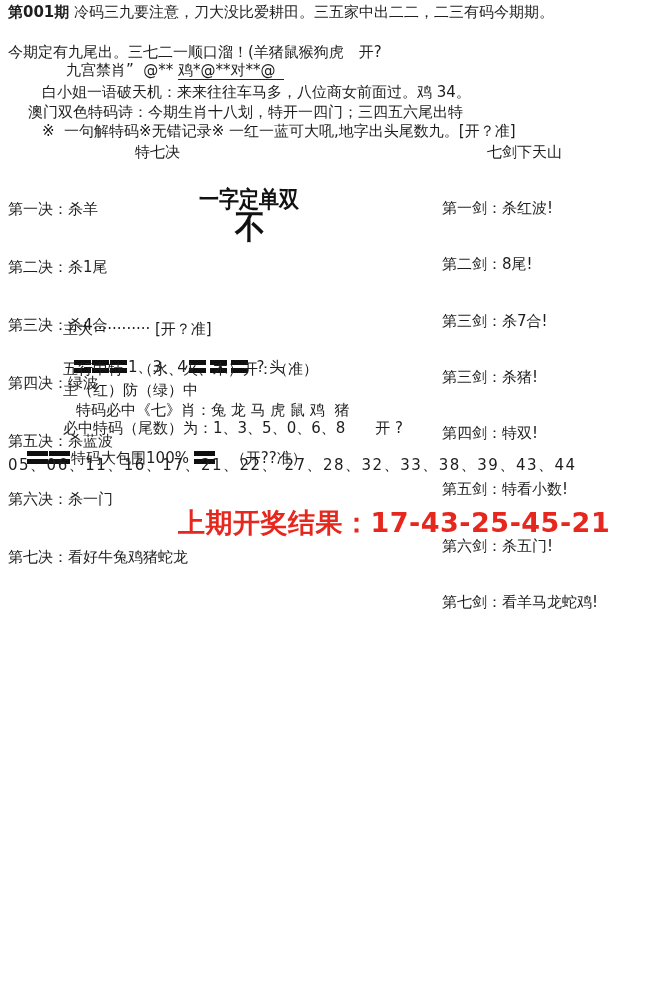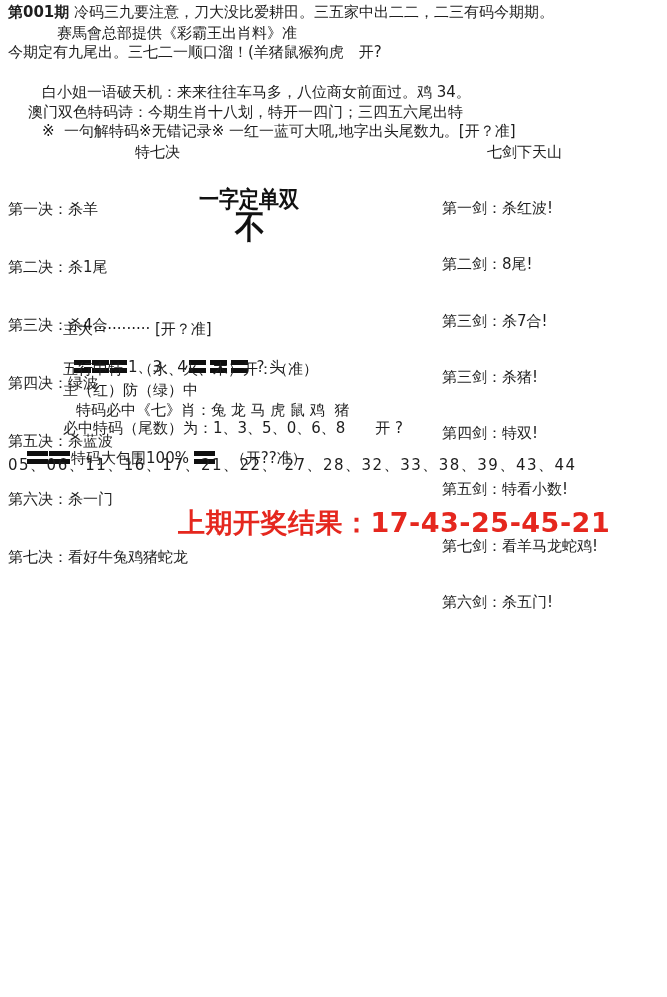--- a/index.html
+++ b/index.html
@@ -37,24 +37,24 @@
     color:#e5271e;letter-spacing:0.5px;white-space:pre;
   }
 </style>
 </head>
 <body>
 
 <div class="sheet">
 
   <div class="line" style="left:8px;top:4px"><span class="bold">第001期</span><span> 冷码三九要注意，刀大没比爱耕田。三五家中出二二，二三有码今期期。</span></div>
 
-  <div class="line" style="left:57px;top:25px">赛馬會总部提供《彩霸王出肖料》准</div>
 
   <div class="line" style="left:8px;top:44px">今期定有九尾出。三七二一顺口溜！(羊猪鼠猴狗虎　开?</div>
 
+  <div class="line" style="left:66px;top:62px"><span>九宫禁肖”</span><span>  @** </span><span class="u">鸡*@**对**@</span></div>
 
   <div class="line" style="left:42px;top:84px">白小姐一语破天机：来来往往车马多，八位商女前面过。鸡 34。</div>
 
   <div class="line" style="left:28px;top:104px">澳门双色特码诗：今期生肖十八划，特开一四门；三四五六尾出特</div>
 
   <div class="line" style="left:42px;top:123px">※  一句解特码※无错记录※ 一红一蓝可大吼,地字出头尾数九。[开？准]</div>
 
   <div class="col-title" style="left:135px;top:143px">特七决</div>
   <div class="col-title" style="left:487px;top:143px">七剑下天山</div>
 
@@ -68,22 +68,22 @@
     <div class="li">第七决：看好牛兔鸡猪蛇龙</div>
   </div>
 
   <div class="list" style="left:413px;top:162px">
     <div class="ri">第一剑：杀红波!</div>
     <div class="ri">第二剑：8尾!</div>
     <div class="ri">第三剑：杀7合!</div>
     <div class="ri">第三剑：杀猪!</div>
     <div class="ri">第四剑：特双!</div>
     <div class="ri">第五剑：特看小数!</div>
+    <div class="ri">第六剑：杀五门!</div>
     <div class="ri">第七剑：看羊马龙蛇鸡!</div>
-    <div class="ri">第六剑：杀五门!</div>
   </div>
 
   <div class="graphic-main">一字定单双</div>
   <div class="graphic-sub">不</div>
 
   <div class="line" style="left:63px;top:321px">主大············ [开？准]</div>
 
   <div class="line" style="left:55px;top:341px">
     <span class="bar-block"></span><span class="bar-block"></span><span class="bar-block"></span><span>1、3、4</span><span class="bar-block gap" style="margin-left:2px"></span><span class="bar-block gap"></span><span class="bar-block gap"></span><span> ? 头</span>
   </div>

